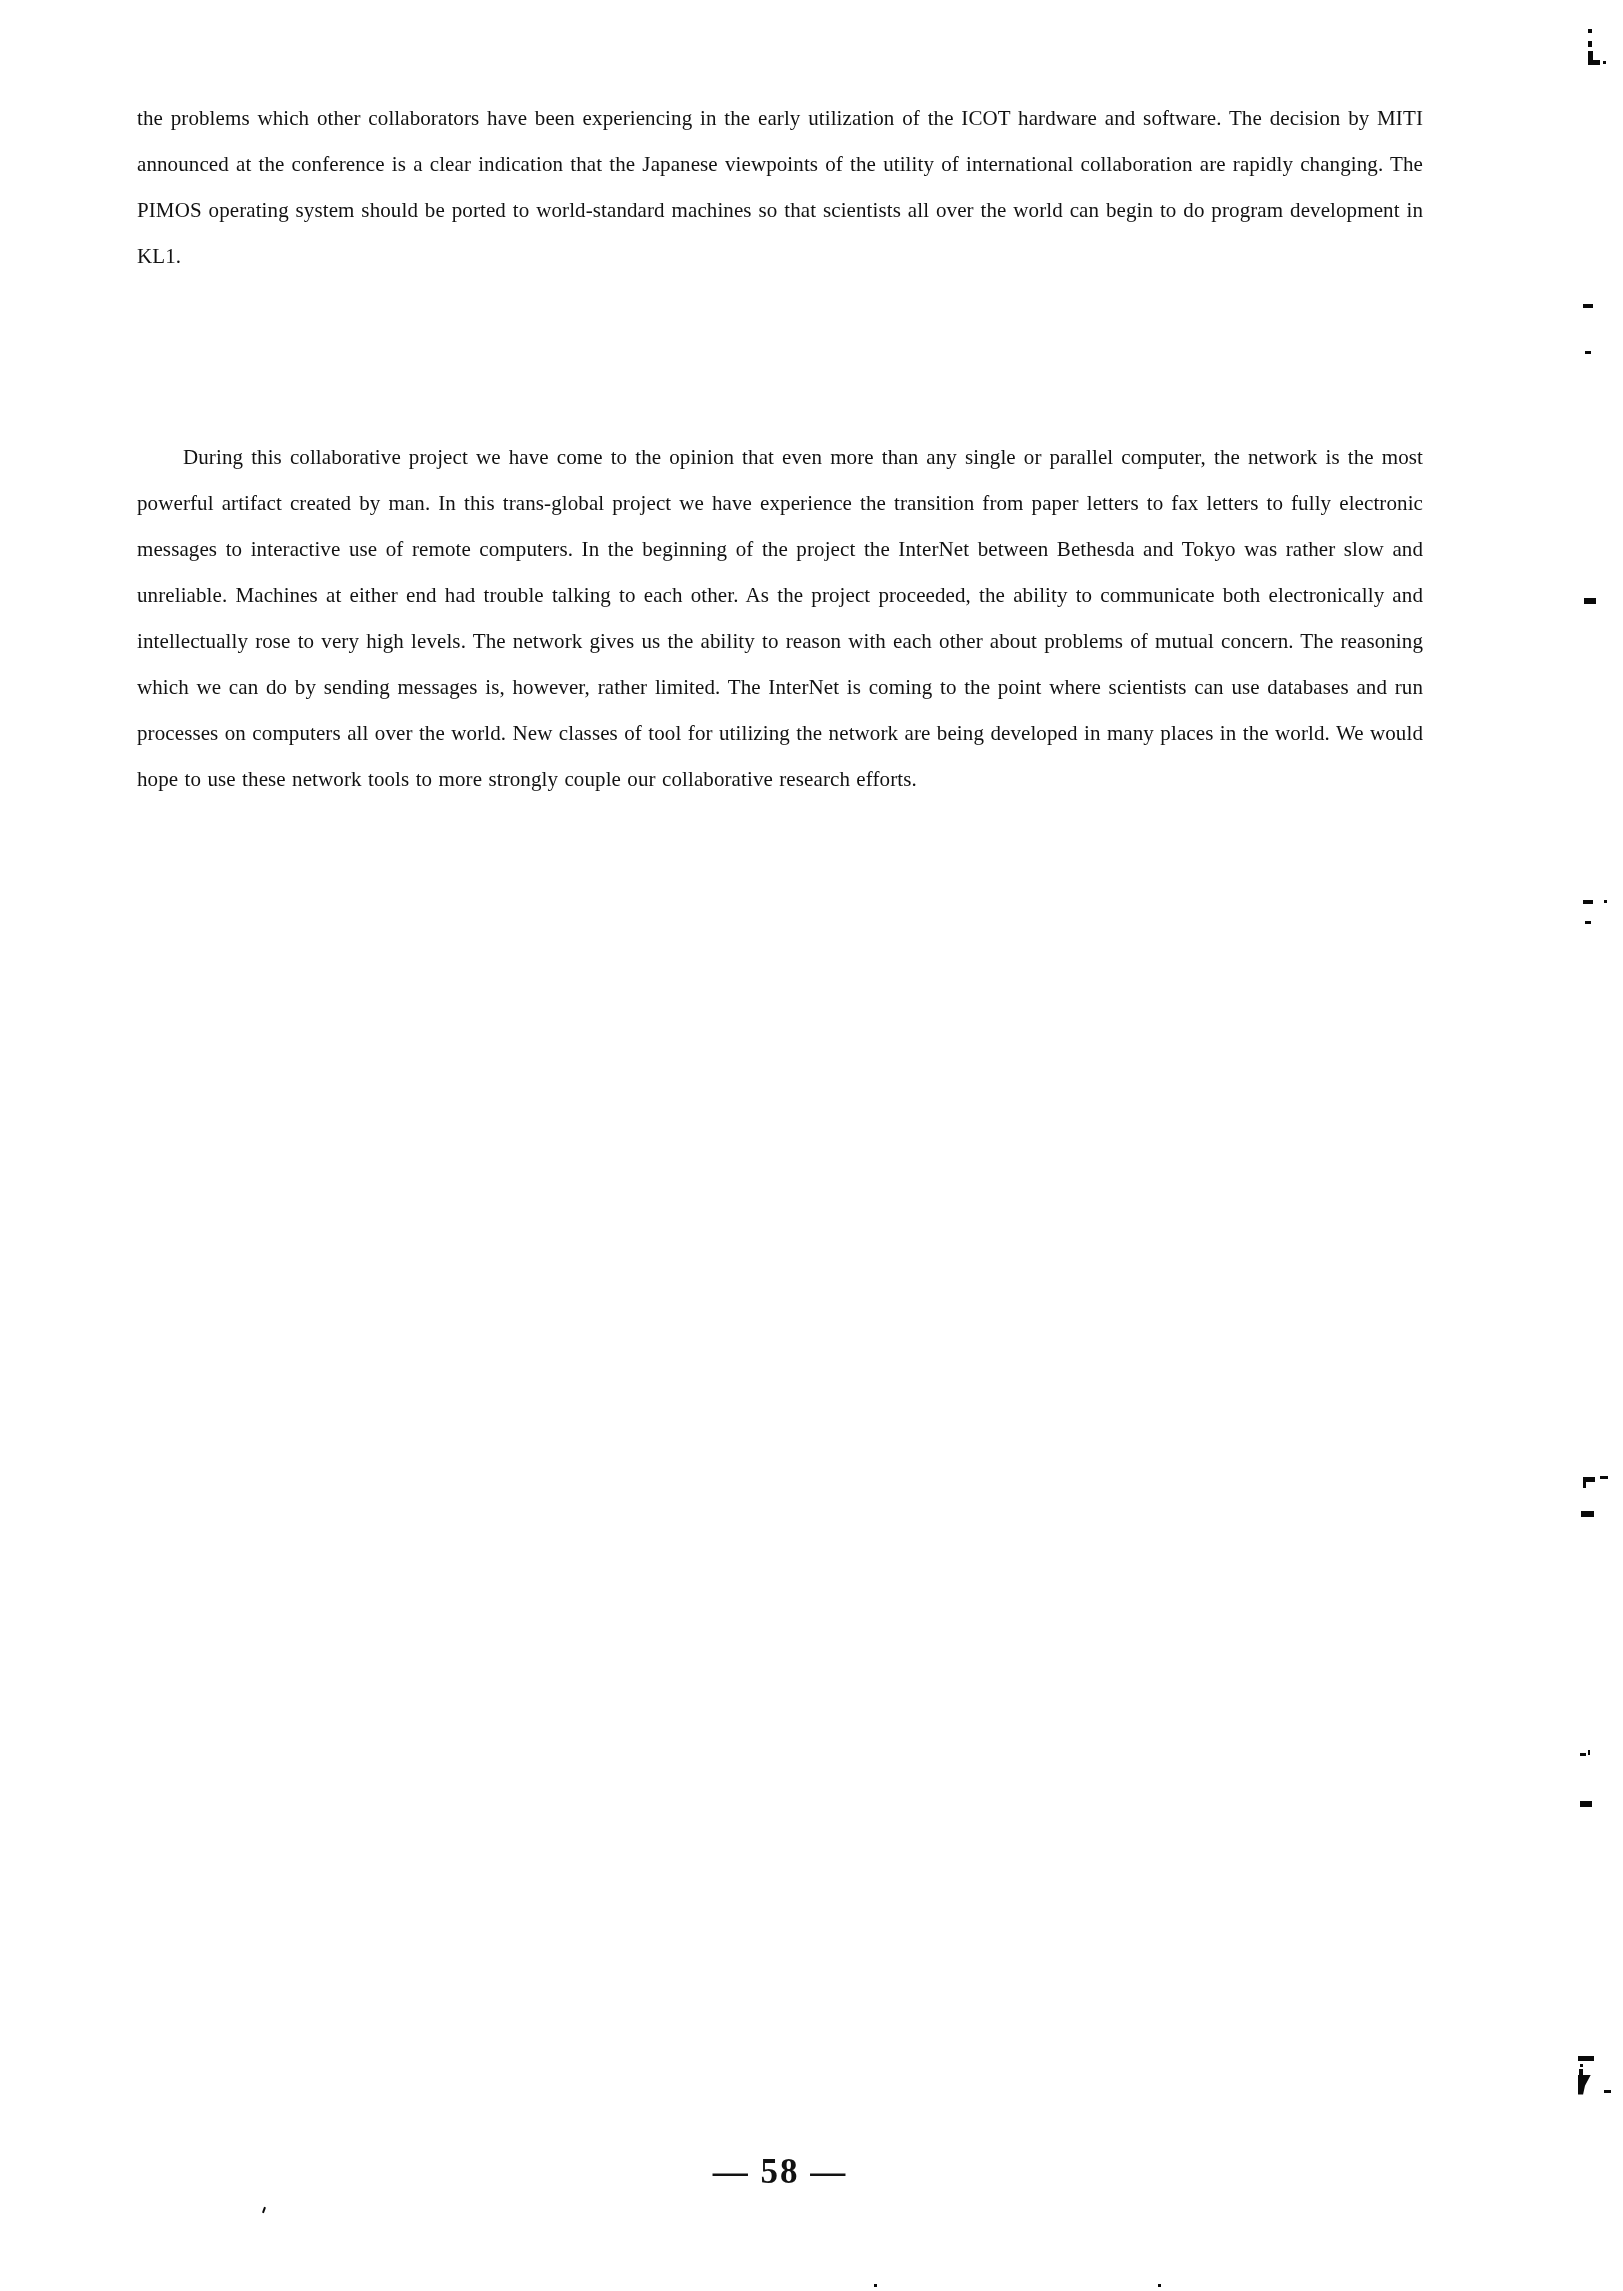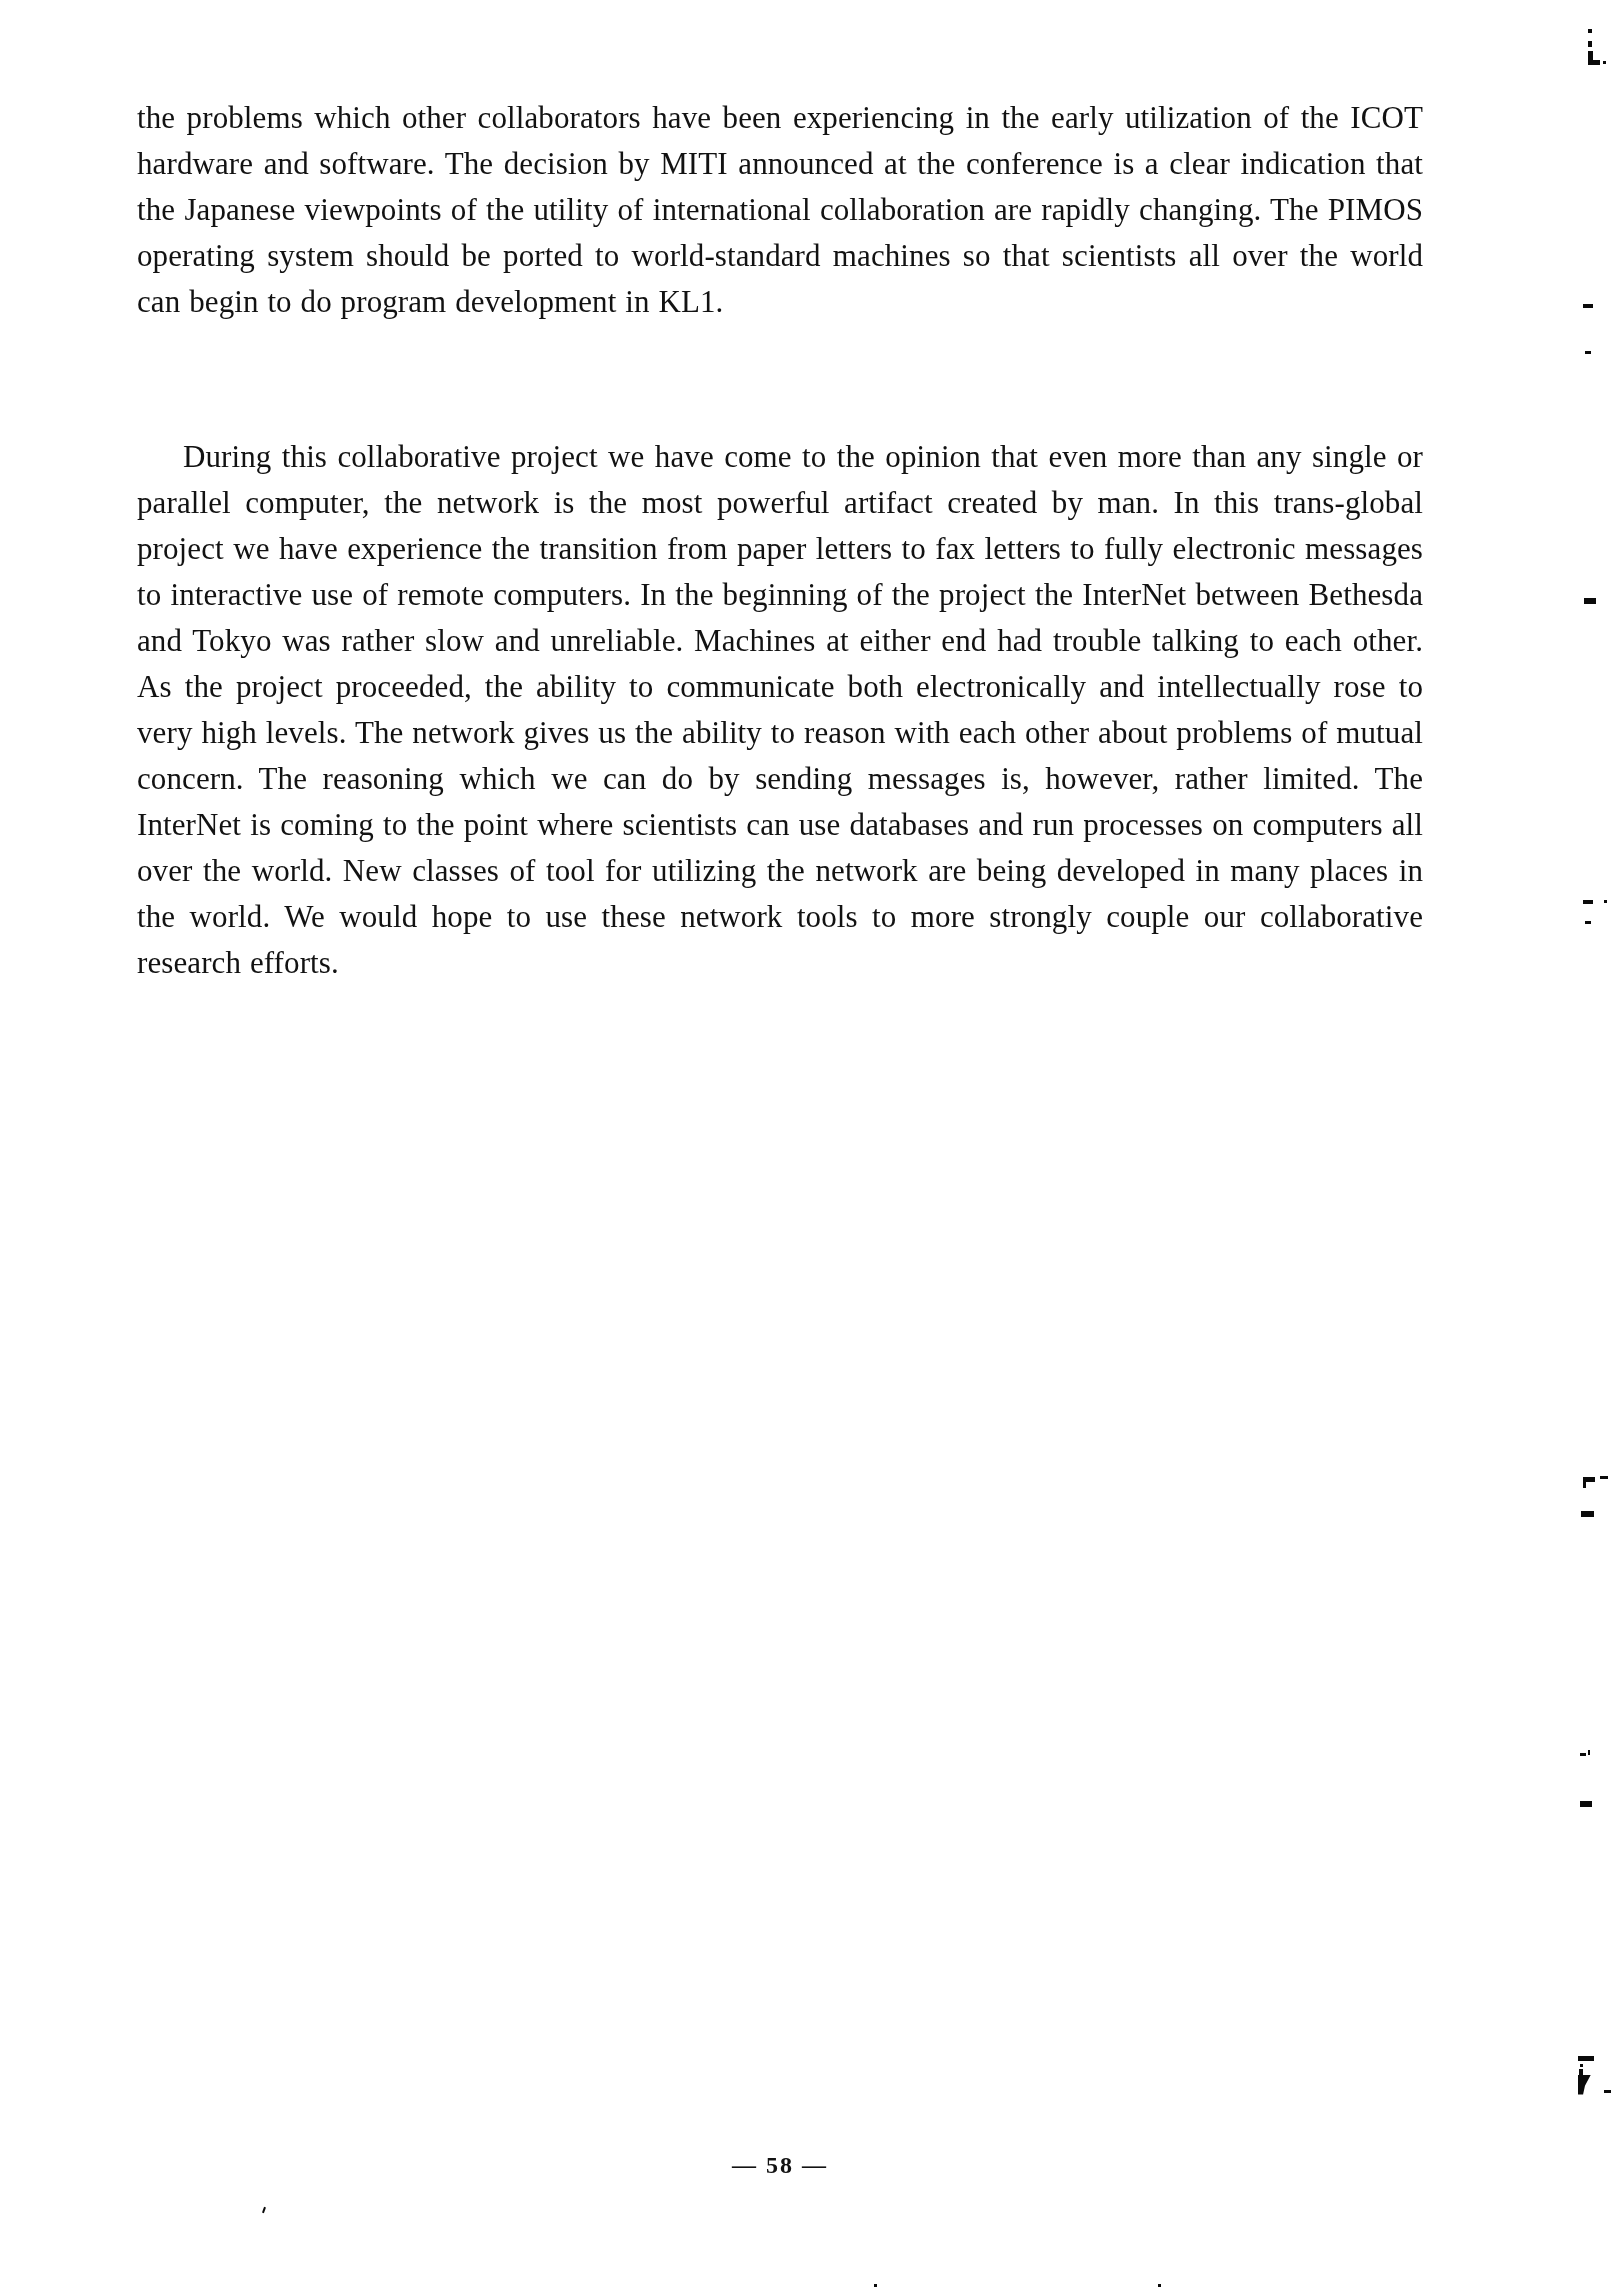--- a/index.html
+++ b/index.html
@@ -12,34 +12,34 @@
     color:#121212;
     overflow:hidden;
   }
   .textblock {
     position:absolute;
     left:137px;
     width:1286px;
   }
   p.body-para {
     margin:0;
-    font-size:31px;
+    font-size:21px;
     line-height:46px;
     text-align:justify;
     letter-spacing:0.1px;
     word-spacing:1px;
   }
   .indent { text-indent:46px; }
   .footer {
     position:absolute;
     top:2152px;
     left:137px;
     width:1286px;
     text-align:center;
-    font-size:24px;
+    font-size:35px;
     font-weight:bold;
     letter-spacing:2px;
   }
   
   .mark { position:absolute; background:#0a0a0a; }
   .blob-tri {
     position:absolute; background:#0a0a0a;
     clip-path:polygon(0 0, 100% 0, 55% 55%, 40% 100%, 0 100%);
   }
 </style>

